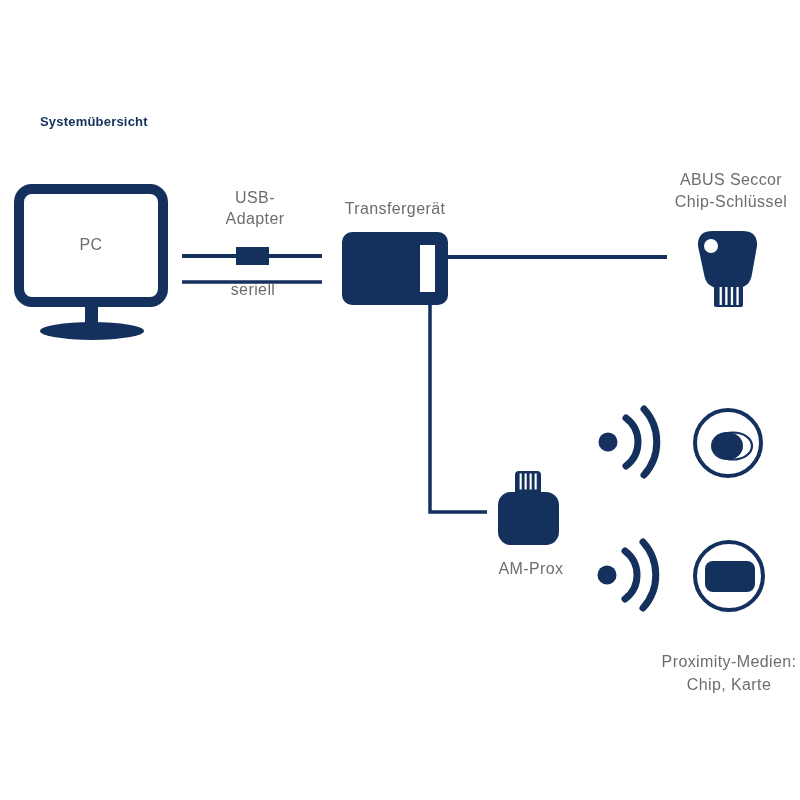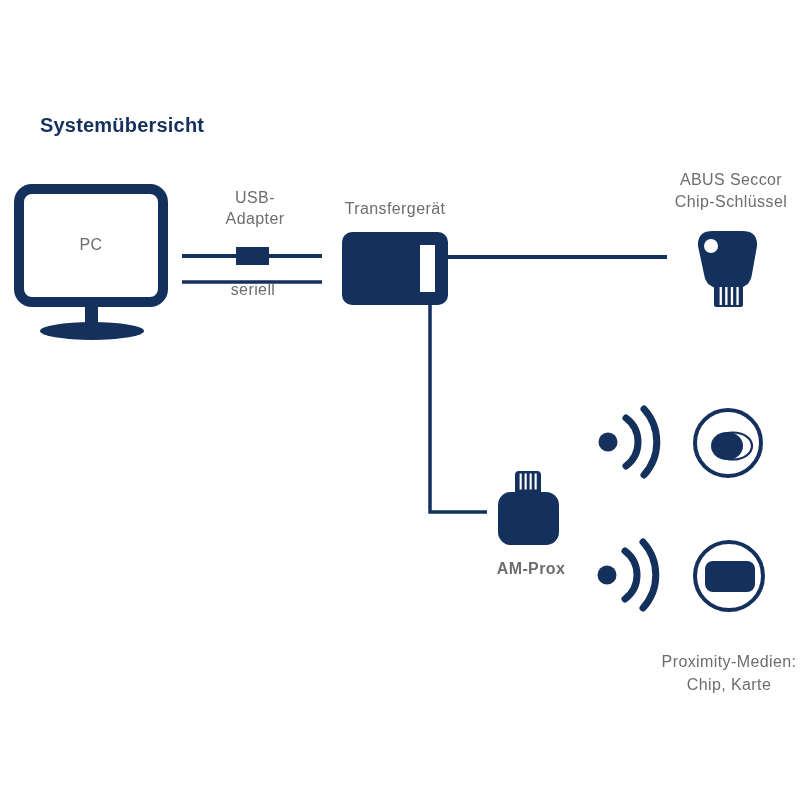--- a/index.html
+++ b/index.html
@@ -14,28 +14,28 @@
   }
   #diagram-svg{position:absolute;left:0;top:0;}
   .fill-navy{fill:var(--navy);}
   .stroke-navy{stroke:var(--navy);fill:none;}
   .lbl{
     position:absolute;color:var(--grey);font-size:16px;line-height:21px;
     letter-spacing:.4px;text-align:center;white-space:nowrap;
   }
   #page-title{
     position:absolute;left:40px;top:114px;color:var(--navy);
-    font-size:20px;font-weight:700;letter-spacing:.2px;
+    font-size:13px;font-weight:700;letter-spacing:.2px;
   }
   #lbl-pc{left:19px;top:234px;width:144px;}
   #lbl-usb{left:195px;top:187px;width:120px;}
   #lbl-seriell{left:193px;top:279px;width:120px;}
   #lbl-transfer{left:315px;top:198px;width:160px;}
   #lbl-key{left:646px;top:169px;width:170px;line-height:22px;}
-  #lbl-amprox{left:466px;top:558px;width:130px;font-weight:bold;}
+  #lbl-amprox{left:466px;top:558px;width:130px;}
   #lbl-prox{left:628px;top:650px;width:202px;line-height:23px;}
 </style>
 </head>
 <body>
 
 <div id="canvas">
 
   <svg id="diagram-svg" width="800" height="800" viewBox="0 0 800 800">
 
     <g>

